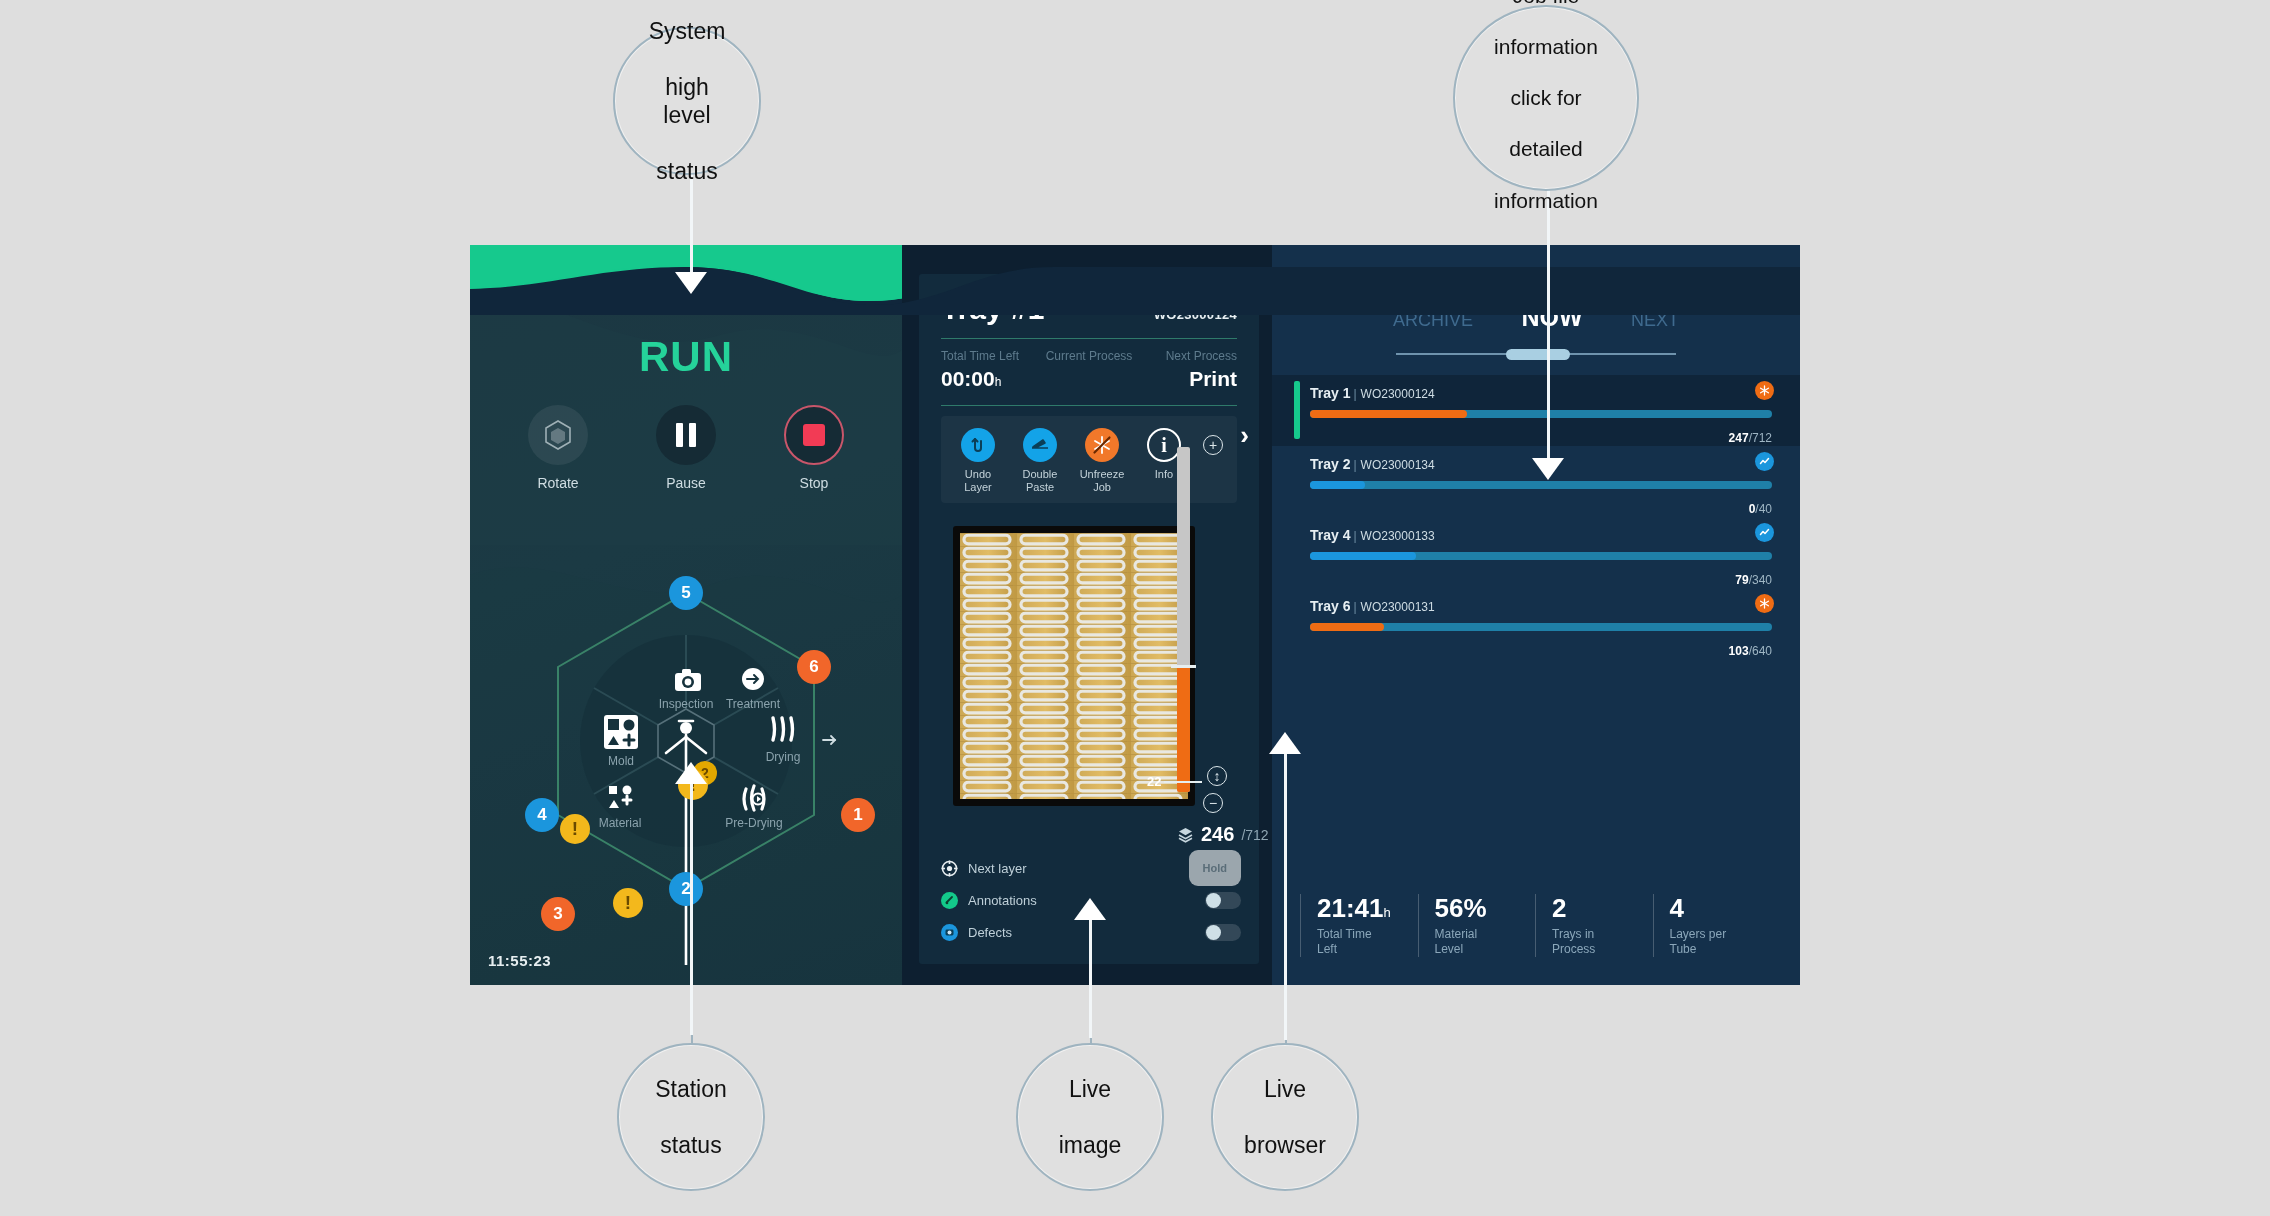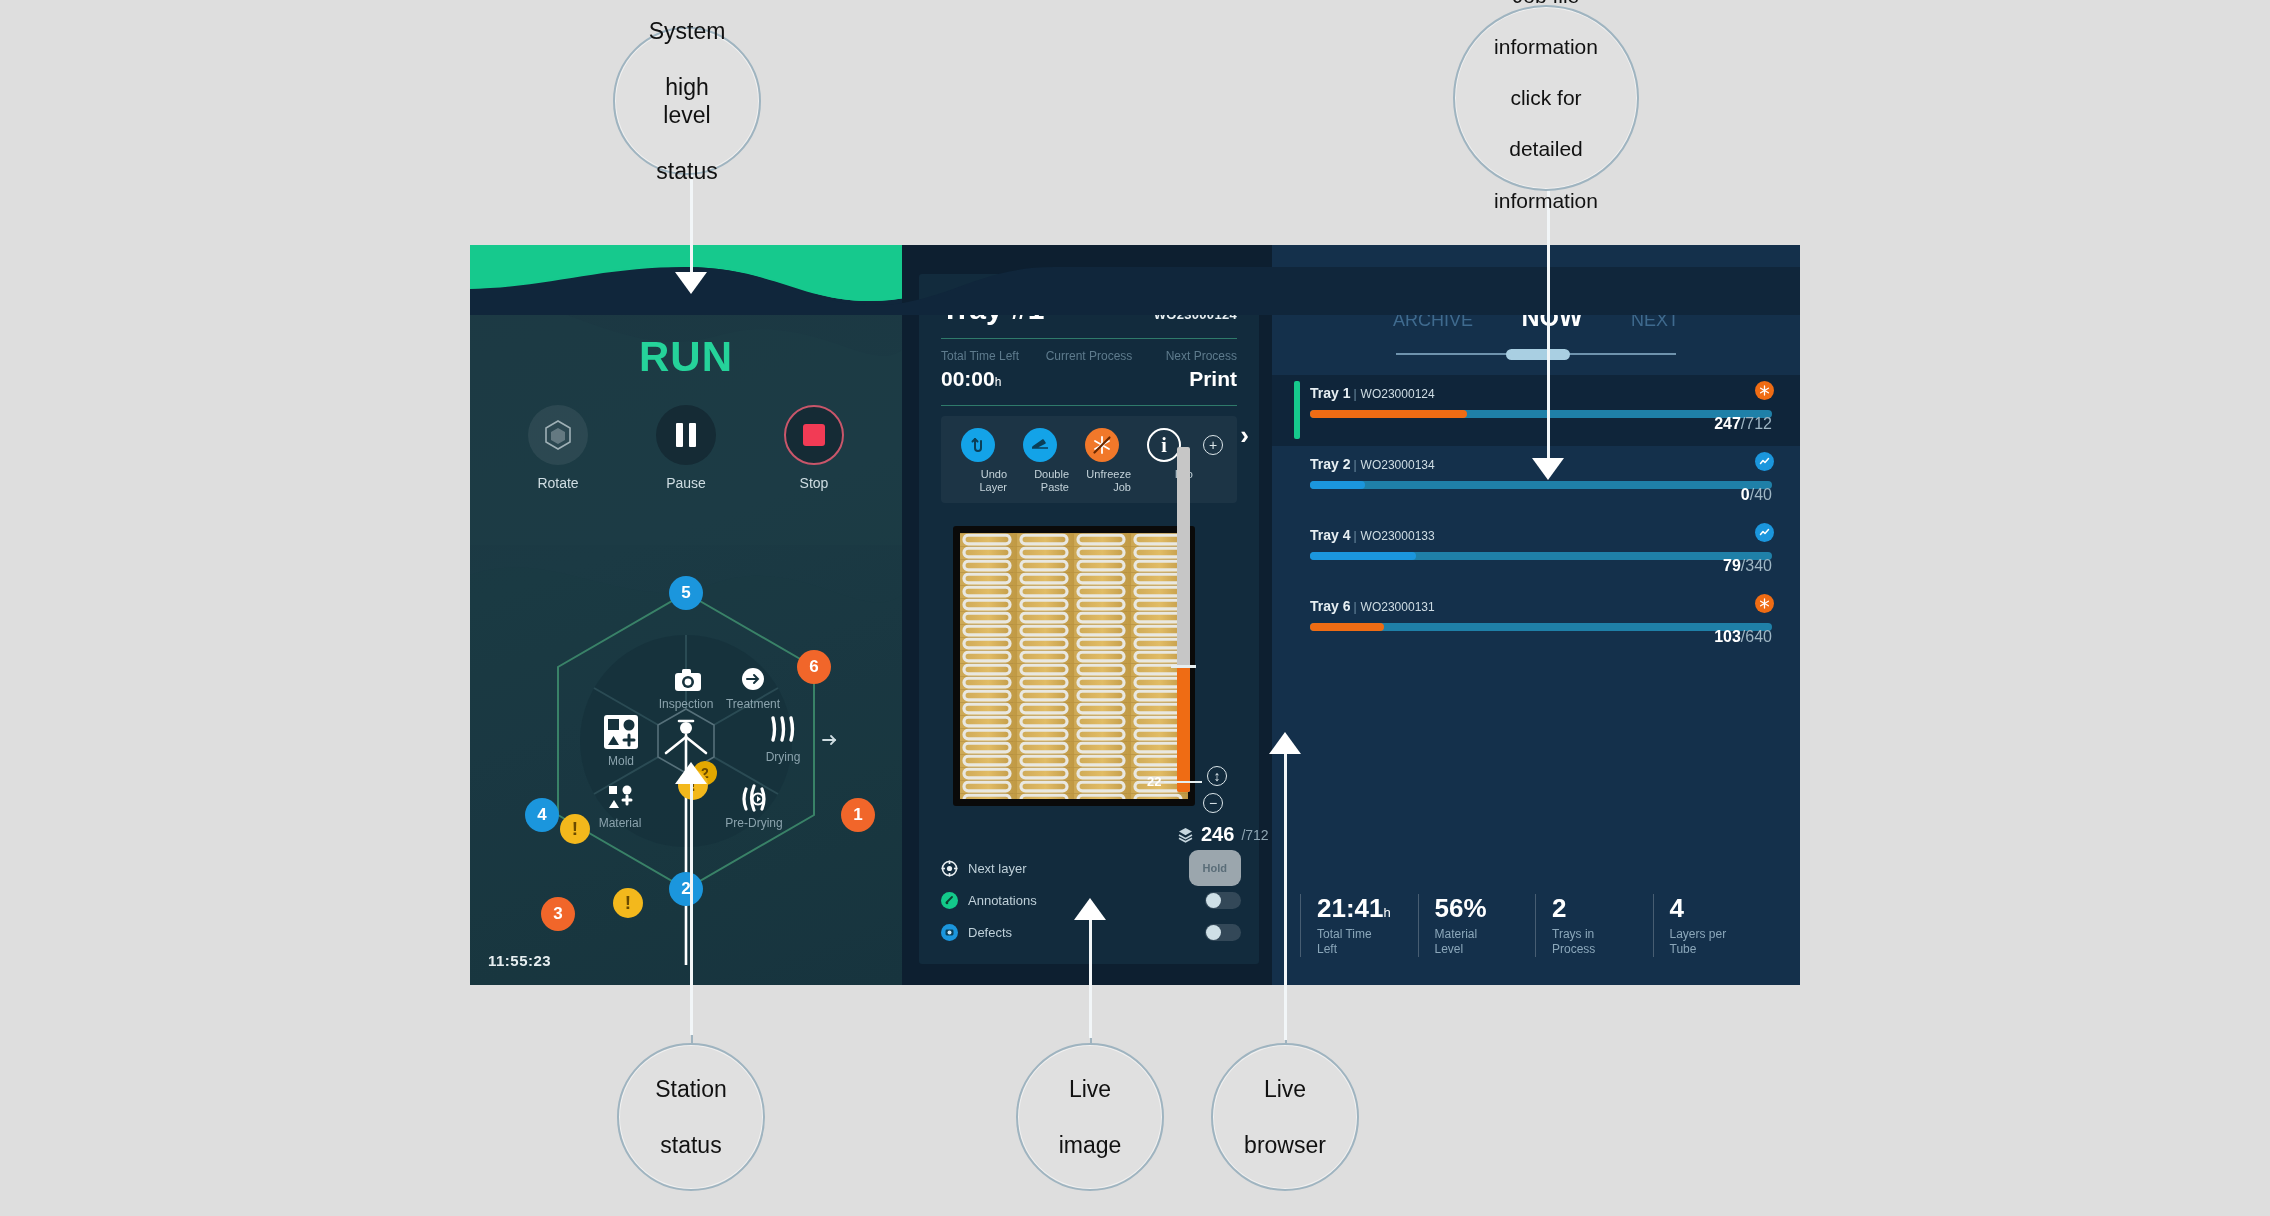--- a/index.html
+++ b/index.html
@@ -147,21 +147,21 @@
     display:flex; gap: 4px;
   }
   .act { width: 58px; text-align:center; }
   .act-ic {
     width: 34px; height: 34px; border-radius: 50%; margin: 0 auto 6px auto;
     display:flex;align-items:center;justify-content:center;
   }
   .act-ic.blue { background:#13a3e8; }
   .act-ic.orange { background:#f1782a; }
   .act-ic.ring { border: 2px solid #fff; background: transparent; }
-  .act-lbl { color:#c4d3da; font-size: 11px; line-height: 1.15; text-align: right; }
+  .act-lbl { color:#c4d3da; font-size: 11px; line-height: 1.15; }
   .chev {
     position:absolute; right: -12px; top: 4px; color:#fff; font-size: 26px; font-weight:bold;
   }
 
   #liveimg {
     position:absolute; left: 34px; top: 252px; width: 242px; height: 280px;
     background:#0a0a0a; border: 7px solid #0a0a0a; border-radius: 3px;
     overflow:hidden;
   }
 
@@ -226,21 +226,21 @@
   .trayrow.active .greenbar {
     position:absolute; left: 22px; top: 6px; width: 6px; height: 58px; background:#16c98d; border-radius:2px;
   }
   .trayrow .tname { color:#e7eff3; font-size: 14px; font-weight:bold; }
   .trayrow .tname em { font-style: normal; color:#cfdde4; font-weight: normal; font-size: 12px; }
   .trayrow .tname em:before { content:"|"; color:#6d8da3; margin: 0 4px 0 3px; }
   .bar { position:relative; margin-top: 9px; height: 8px; border-radius: 5px; background:#1f80a8; }
   .bar .fill { position:absolute; left:0; top:0; height:8px; border-radius: 5px; }
   .bar .fill.orange { background:#ef6c14; }
   .bar .fill.blue { background:#1b96dd; }
-  .cnt { position:absolute; right: 28px; top: 40px; font-size: 16px; color:#9fb6c4; }
+  .cnt { position:absolute; right: 28px; top: 56px; font-size: 12px; color:#9fb6c4; }
   .cnt b { color:#fff; }
   .badge-r {
     position:absolute; right: 26px; top: 6px; width: 19px; height: 19px; border-radius:50%;
     display:flex;align-items:center;justify-content:center;
   }
   .badge-r.orange { background:#ef6c14; }
   .badge-r.blue { background:#1b96dd; }
   .plusbtn {
     display:inline-flex; align-items:center; justify-content:center;
     width: 30px; height: 28px; background: rgba(255,255,255,.3); color:#16304a;

